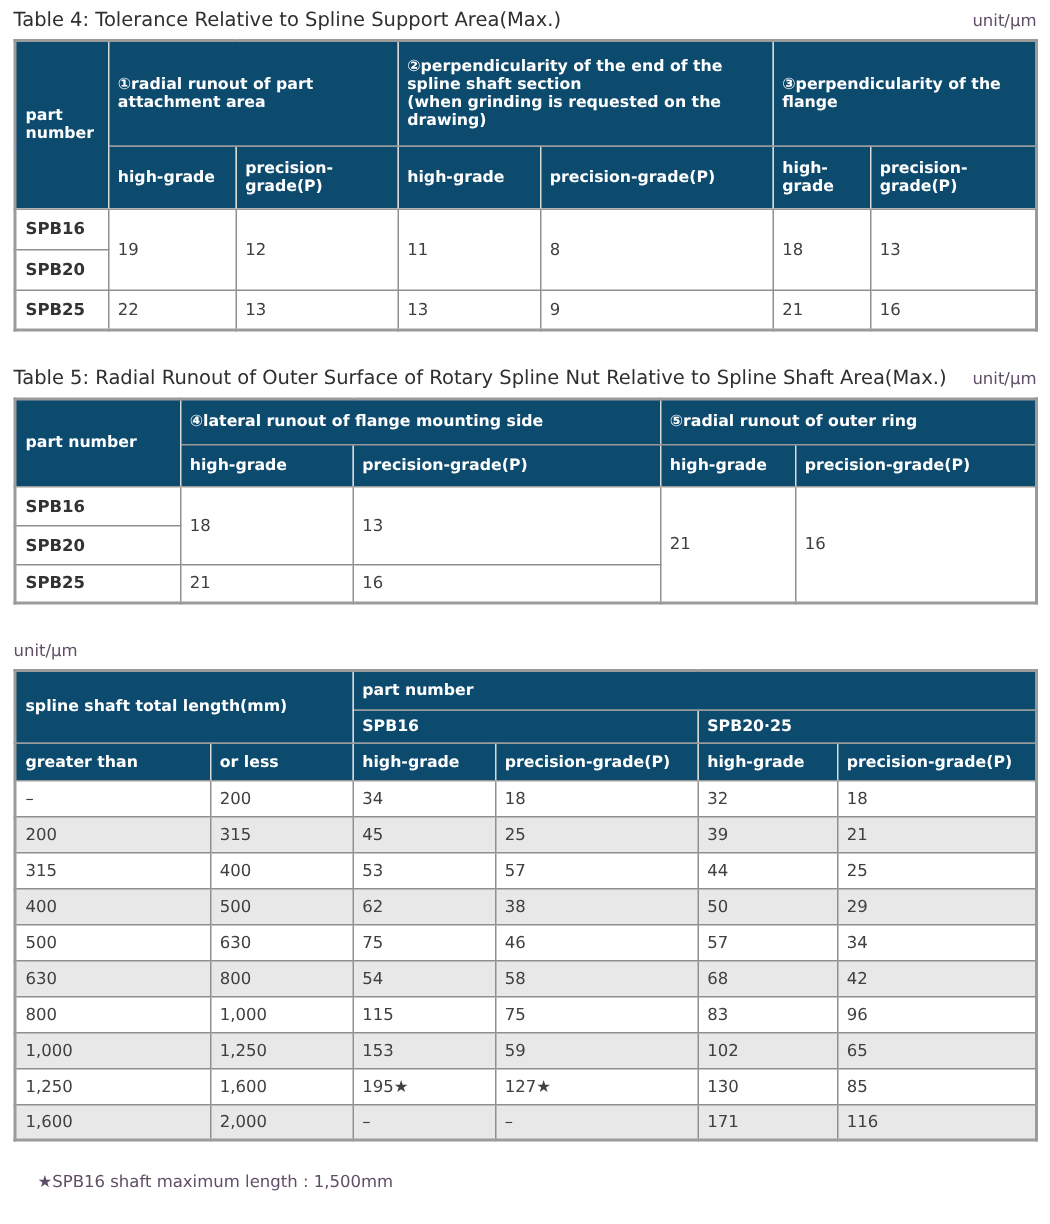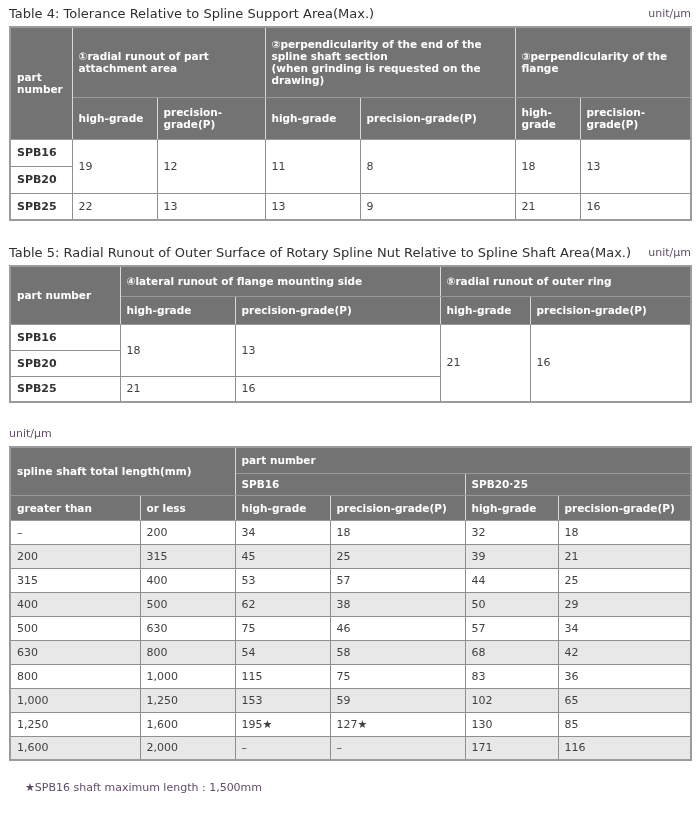--- a/index.html
+++ b/index.html
@@ -28,21 +28,21 @@
     color: #604d66;
     padding-bottom: 1px;
   }
   table.spec {
     border-collapse: collapse;
     table-layout: fixed;
     width: 681px;
     border: 2px solid #9b9b9b;
   }
   .spec th {
-    background: #737373;
+    background: #0c4a6e;
     color: #ffffff;
     font-size: 10.5px;
     font-weight: bold;
     text-align: left;
     vertical-align: middle;
     padding: 3px 6px;
     border: 1px solid #d8d8d8;
     border-bottom-color: #999999;
   }
   .spec td {
@@ -251,21 +251,21 @@
           <td>58</td>
           <td>68</td>
           <td>42</td>
         </tr>
         <tr style="height:24px">
           <td>800</td>
           <td>1,000</td>
           <td>115</td>
           <td>75</td>
           <td>83</td>
-          <td>36</td>
+          <td>96</td>
         </tr>
         <tr style="height:24px" class="alt">
           <td>1,000</td>
           <td>1,250</td>
           <td>153</td>
           <td>59</td>
           <td>102</td>
           <td>65</td>
         </tr>
         <tr style="height:24px">

